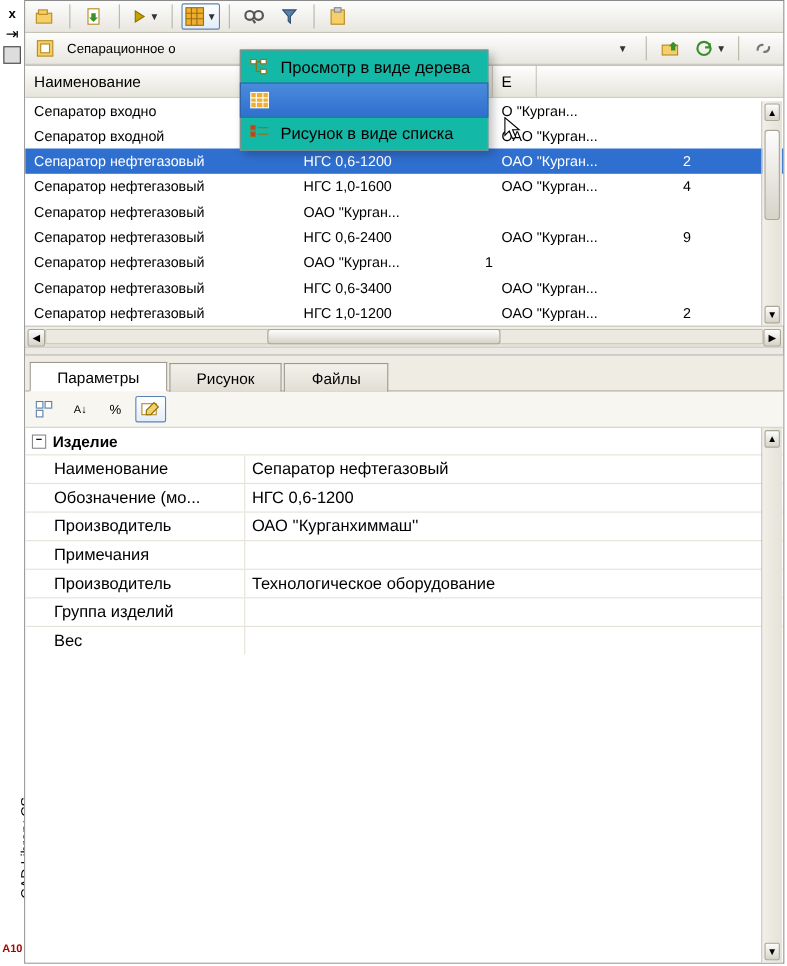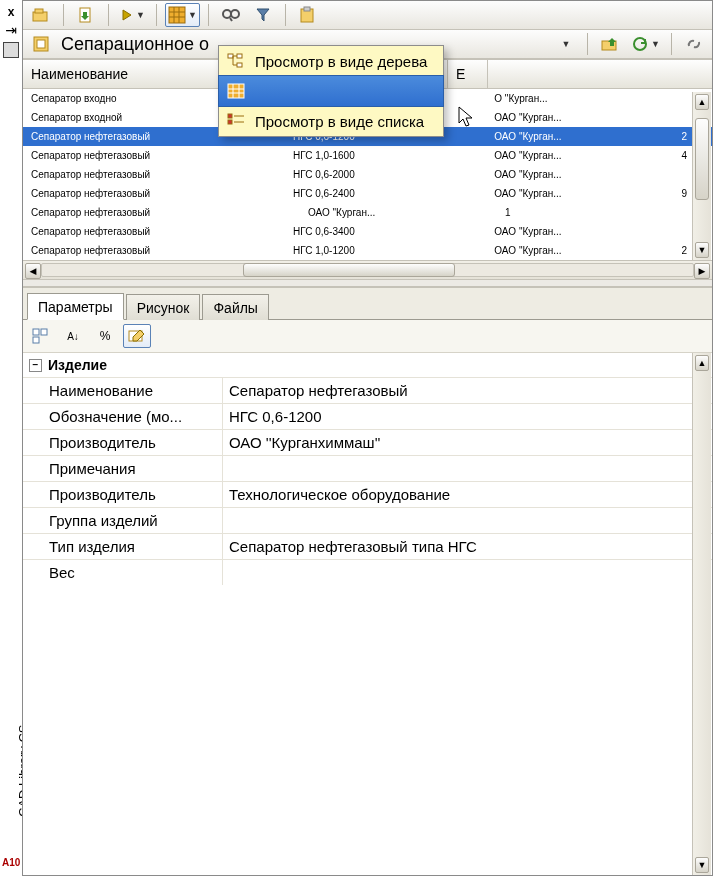--- a/index.html
+++ b/index.html
@@ -122,22 +122,21 @@
 .col-name  { width: 245px; }
 .col-model { width: 180px; }
 .col-maker { width: 165px; }
 .col-extra { width: 40px; }
 
 .grid-body {
   background: #fff;
 }
 .row {
   display: flex;
-  font-size: 10px;
-  gap: 32px;
+  font-size: 13px;
 }
 .row > div {
   padding: 4px 8px;
   box-sizing: border-box;
   overflow: hidden;
   text-overflow: ellipsis;
   white-space: nowrap;
 }
 .row.selected {
   background: #2f6fcf;
@@ -184,21 +183,21 @@
 }
 .tabs {
   display: flex;
   align-items: flex-end;
   background: #eeece3;
   border-bottom: 1px solid #9c9a90;
   padding: 4px 4px 0 4px;
   gap: 2px;
 }
 .tab {
-  padding: 5px 10px 4px;
+  padding: 5px 24px 4px;
   font-size: 14px;
   border: 1px solid #9c9a90;
   border-bottom: none;
   background: linear-gradient(to bottom,#f3f1ea,#e0ded4);
   position: relative;
   top: 1px;
 }
 .tab.active {
   background: #fff;
   border-bottom: 1px solid #fff;
@@ -247,21 +246,21 @@
 }
 .vscroll2 .varrow { position:absolute; left:2px; right:2px; height:14px; background: linear-gradient(to bottom,#fdfdfd,#d6d3c8); border:1px solid #aaa69a; border-radius:2px; font-size:9px; display:flex; align-items:center; justify-content:center;}
 .vscroll2 .varrow.t{top:2px;} .vscroll2 .varrow.b{bottom:2px;}
 
 
 .menu {
   position: absolute;
   left: 218px;
   top: 45px;
   z-index: 10;
-  background: #fef9c3;
+  background: #14b8a6;
   border: 1px solid #8d8d8d;
   box-shadow: 4px 4px 8px rgba(0,0,0,0.25);
 }
 .menu-item {
   display:flex;
   align-items:center;
   gap: 8px;
   padding: 5px 16px 5px 6px;
   font-size: 15px;
   white-space: nowrap;
@@ -353,21 +352,21 @@
       </span>
     </div>
 
     <div class="toolbar">
       <span class="btn">
         <svg width="18" height="18">
             <rect x="2" y="2" width="14" height="14" fill="#f4cf6a" stroke="#b48a1e"></rect>
             <rect x="5" y="5" width="8" height="8" fill="#fff" stroke="#b48a1e"></rect>
           </svg>
       </span>
-      <span style="flex:1; font-size:18px; padding-left:2px;">Сепарационное о</span>
+      <span style="flex:1; font-size:12px; padding-left:2px;">Сепарационное о</span>
       <span class="btn">
           <span class="caret">▼</span>
         </span>
       <span class="tb-sep"></span>
       <span class="btn">
         <svg width="18" height="18">
             <rect x="1" y="6" width="14" height="9" fill="#f4cf6a" stroke="#b48a1e"></rect>
             <path d="M11 3 l4 4 l-2 0 l0 4 l-4 0 l0 -4 l-2 0 z" fill="#3a8f2e"></path>
           </svg>
       </span>
@@ -412,21 +411,20 @@
             <div class="col-extra">2</div>
           </div>
           <div class="row">
             <div class="col-name">Сепаратор нефтегазовый</div>
             <div class="col-model">НГС 1,0-1600</div>
             <div class="col-maker">ОАО "Курган...</div>
             <div class="col-extra">4</div>
           </div>
           <div class="row">
             <div class="col-name">Сепаратор нефтегазовый</div>
-            <div class="col-model">НГС 0,6-2000</div>
             <div class="col-maker">ОАО "Курган...</div>
             <div class="col-extra"></div>
           </div>
           <div class="row">
             <div class="col-name">Сепаратор нефтегазовый</div>
             <div class="col-model">НГС 0,6-2400</div>
             <div class="col-maker">ОАО "Курган...</div>
             <div class="col-extra">9</div>
           </div>
           <div class="row">
@@ -508,24 +506,20 @@
               <div class="v"></div>
             </div>
             <div class="prop-row">
               <div class="k">Производитель</div>
               <div class="v">Технологическое оборудование</div>
             </div>
             <div class="prop-row">
               <div class="k">Группа изделий</div>
             </div>
             <div class="prop-row">
-              <div class="k">Тип изделия</div>
-              <div class="v">Сепаратор нефтегазовый типа НГС</div>
-            </div>
-            <div class="prop-row">
               <div class="k">Вес</div>
             </div>
           </div>
         <div class="vscroll2">
           <div class="varrow t">▲</div>
           <div class="varrow b">▼</div>
         </div>
       </div>
     </div>
 
@@ -556,21 +550,21 @@
       </div>
       <div class="menu-item">
         <span class="iconslot">
           <svg width="18" height="16">
             <rect x="1" y="1" width="4" height="4" fill="#c33" stroke="#9a6d0f"></rect>
             <line x1="7" y1="3" x2="17" y2="3" stroke="#9a6d0f"></line>
             <rect x="1" y="7" width="4" height="4" fill="#c33" stroke="#9a6d0f"></rect>
             <line x1="7" y1="9" x2="17" y2="9" stroke="#9a6d0f"></line>
           </svg>
         </span>
-        <span>Просмотр в виде списка</span>
+        <span>Рисунок в виде списка</span>
       </div>
     </div>
 
   <svg class="cursor" width="18" height="24">
     <path d="M1 1 L1 17 L5 13 L8 20 L11 19 L8 12 L14 12 Z" fill="#fff" stroke="#000"></path>
   </svg>
 
 </div>
 
 </body></html>

